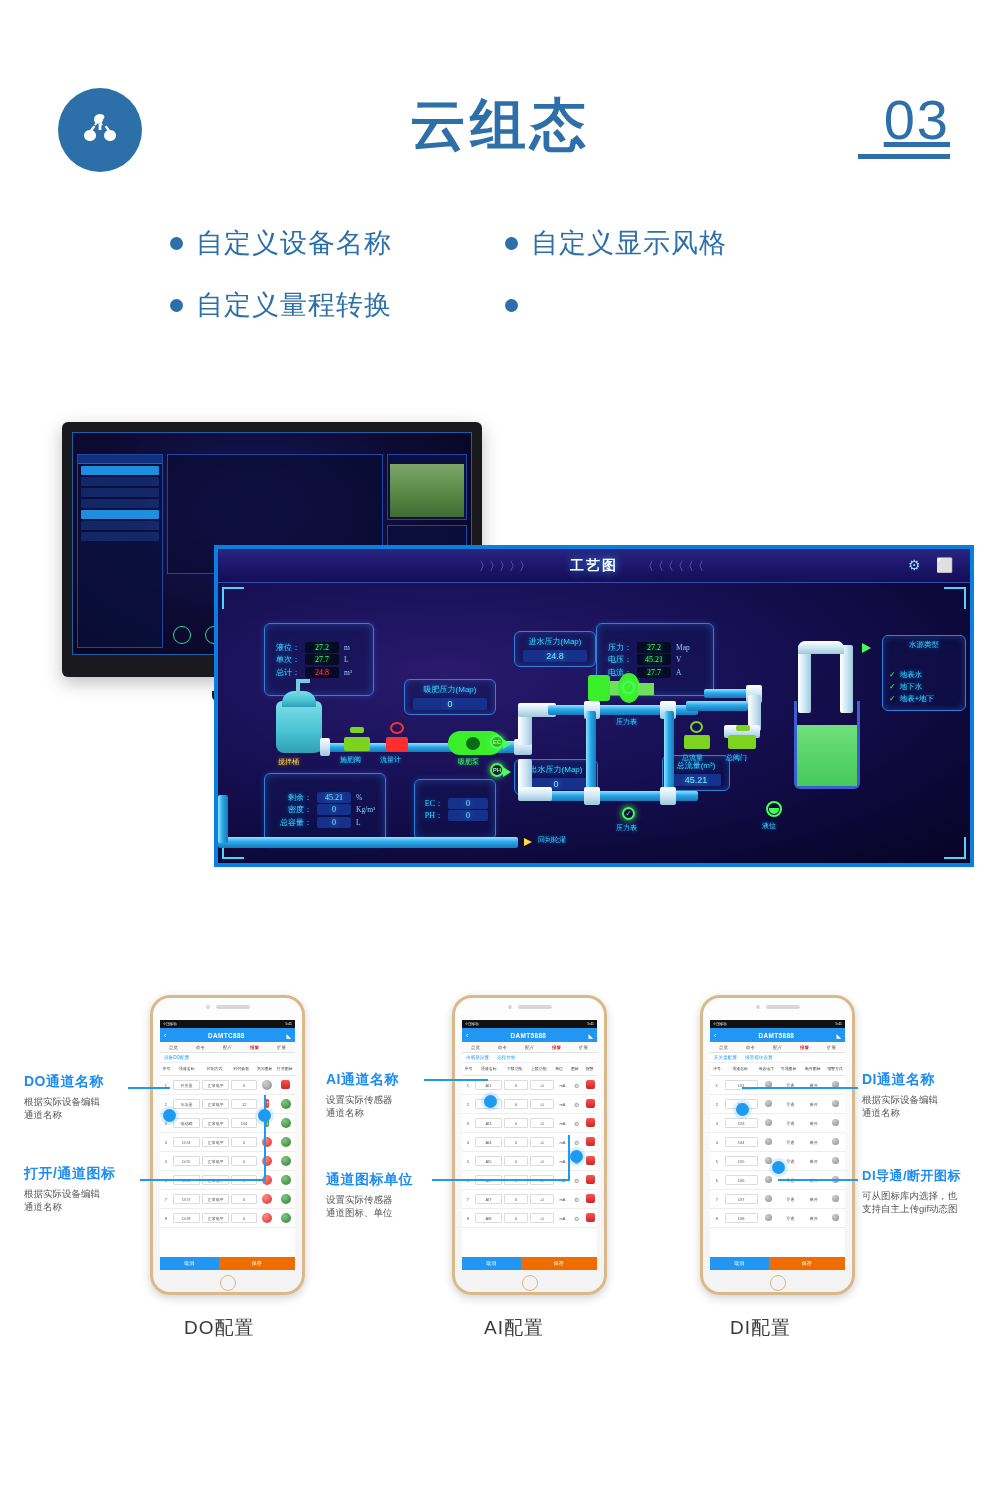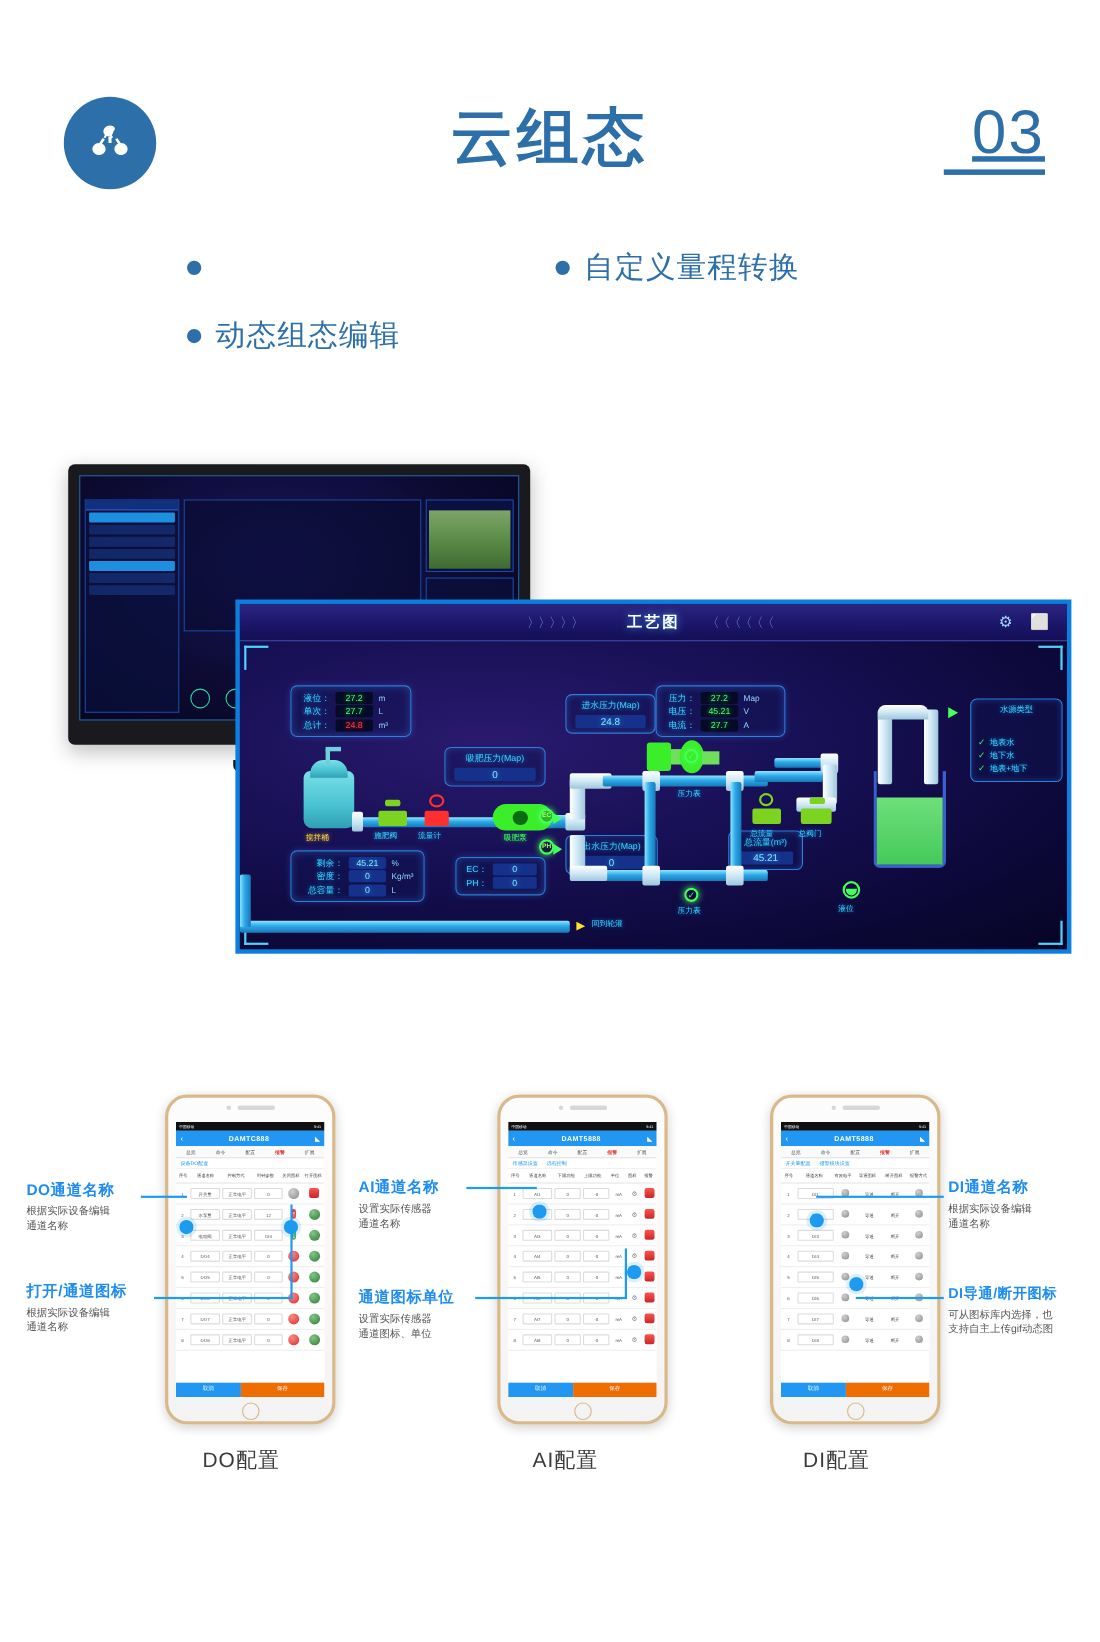--- a/index.html
+++ b/index.html
@@ -151,21 +151,22 @@
 
   .canvas { position:absolute; left:0; right:0; top:34px; bottom:0; }
 
   
   .rbox {
     position: absolute;
     border: 1px solid #2f7fdd;
     border-radius: 6px;
     background: rgba(16,20,80,.45);
     box-shadow: 0 0 8px rgba(60,150,255,.35) inset, 0 0 6px rgba(60,150,255,.25);
-    padding: 3px 7px;
+    padding: 16px 7px;
+    font-family: Liberation Serif, serif;
   }
   .rline { display:flex; align-items:center; gap:5px; margin:1.5px 0; }
   .rlabel { color:#3ad6ff; font-size: 8px; width: 28px; text-align:right; white-space:nowrap;
             text-shadow:0 0 5px #0a8fd8; }
   .rval {
     background: #050a26; border-radius:2px; min-width: 34px; text-align:center;
     font-size: 8px; padding: 1px 3px; color: #41ff6e; text-shadow: 0 0 5px #19c84a;
   }
   .rval.blue { background:#16318c; color:#7fe8ff; text-shadow:0 0 5px #30a0e0; }
   .rval.red { color:#ff4040; text-shadow:0 0 5px #e02020; }
@@ -338,28 +339,32 @@
   <div class="header-title">云组态</div>
 
   <div class="header-num">
     <div class="num">03</div>
     <div class="rule"></div>
   </div>
 
   <div class="bullets">
     <div class="bullet">
       <span class="dot"></span>
+      <span class="txt">自定义设备名称</span>
+    </div>
+    <div class="bullet">
+      <span class="dot"></span>
+      <span class="txt">自定义显示风格</span>
     </div>
     <div class="bullet">
       <span class="dot"></span>
       <span class="txt">自定义量程转换</span>
     </div>
     <div class="bullet">
       <span class="dot"></span>
-      <span class="txt">动态组态编辑</span>
     </div>
   </div>
 </div>
 
 <div class="monitor-section">
 
   <div class="monitor">
     <div class="monitor-screen">
       <div class="mon-left">
         <div class="lhead"></div>

